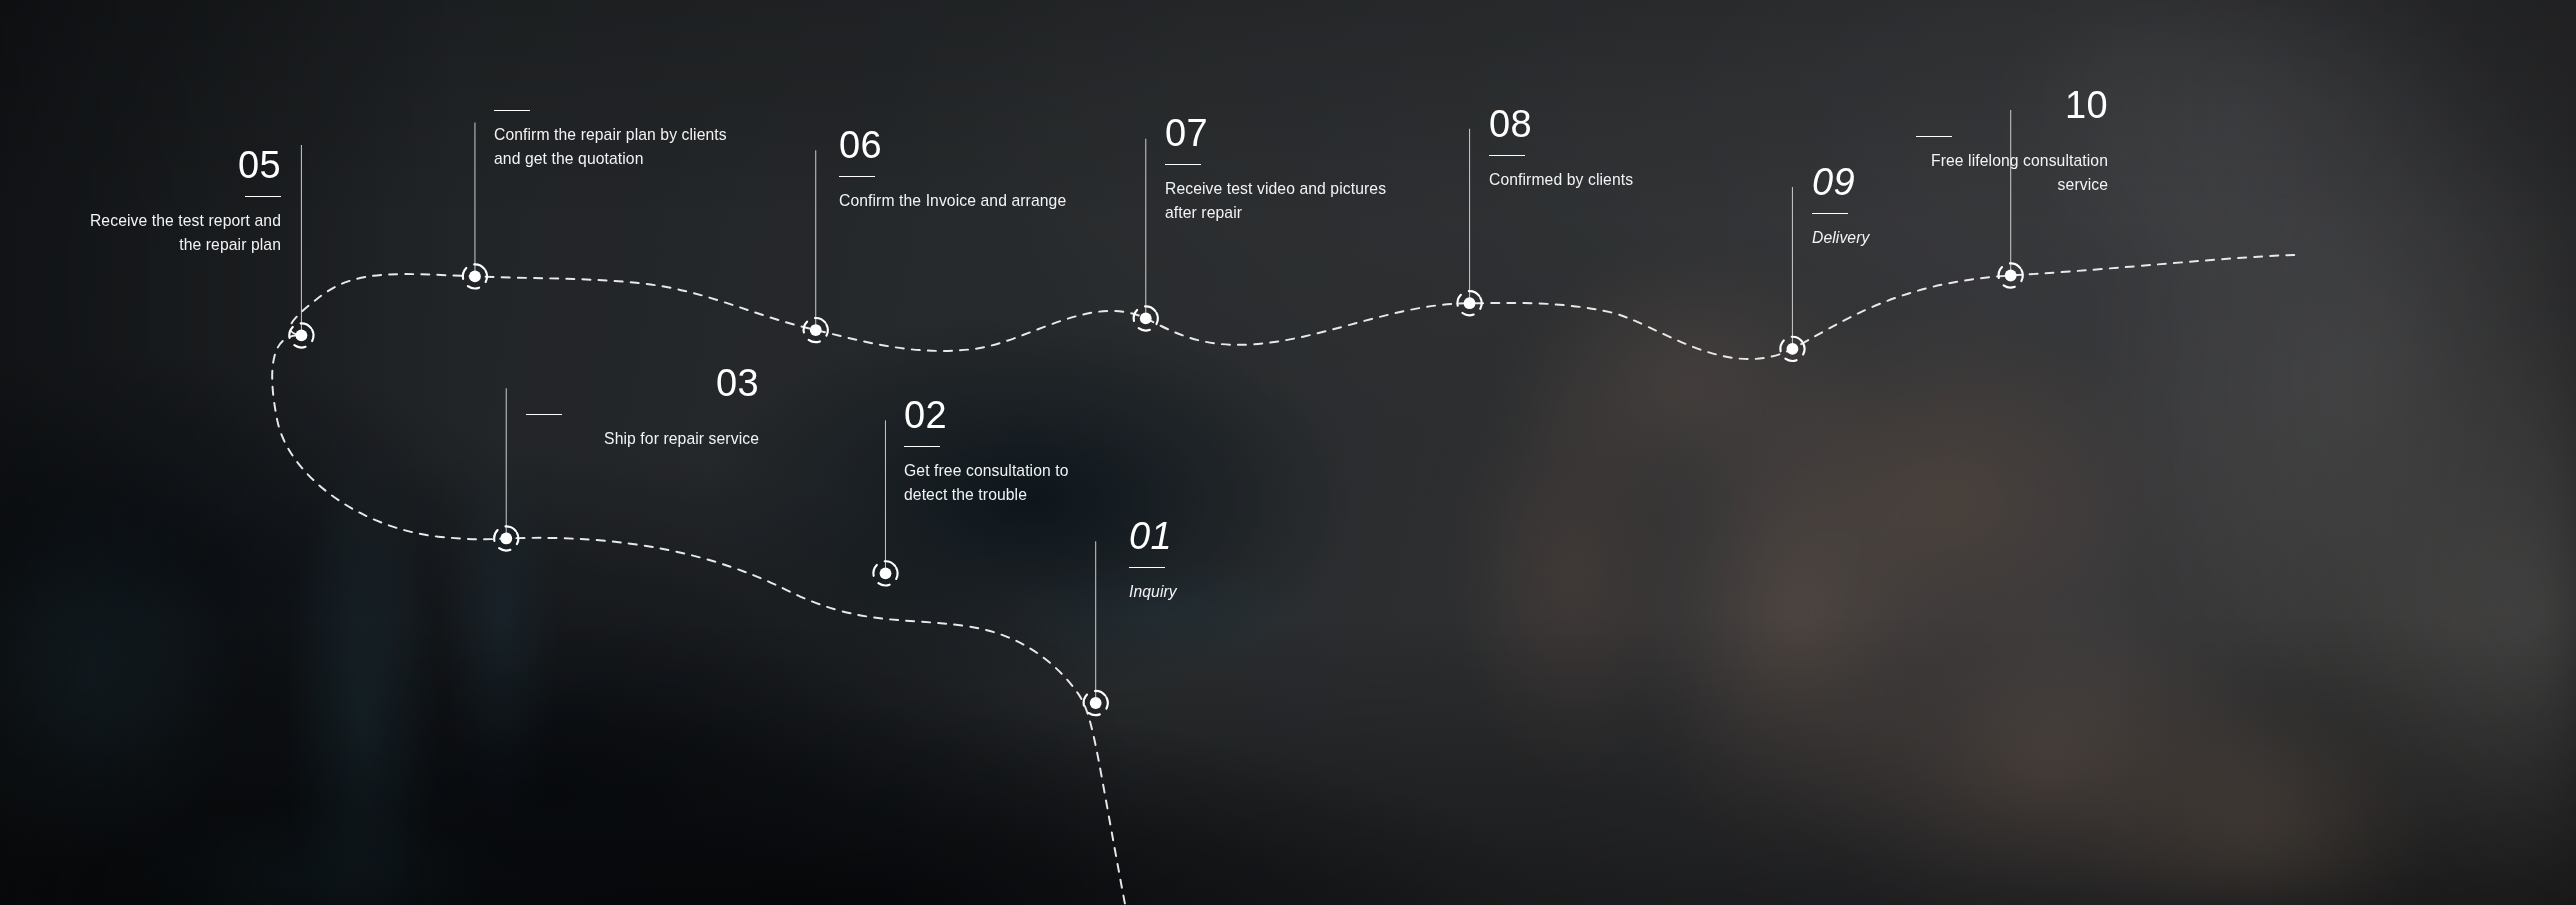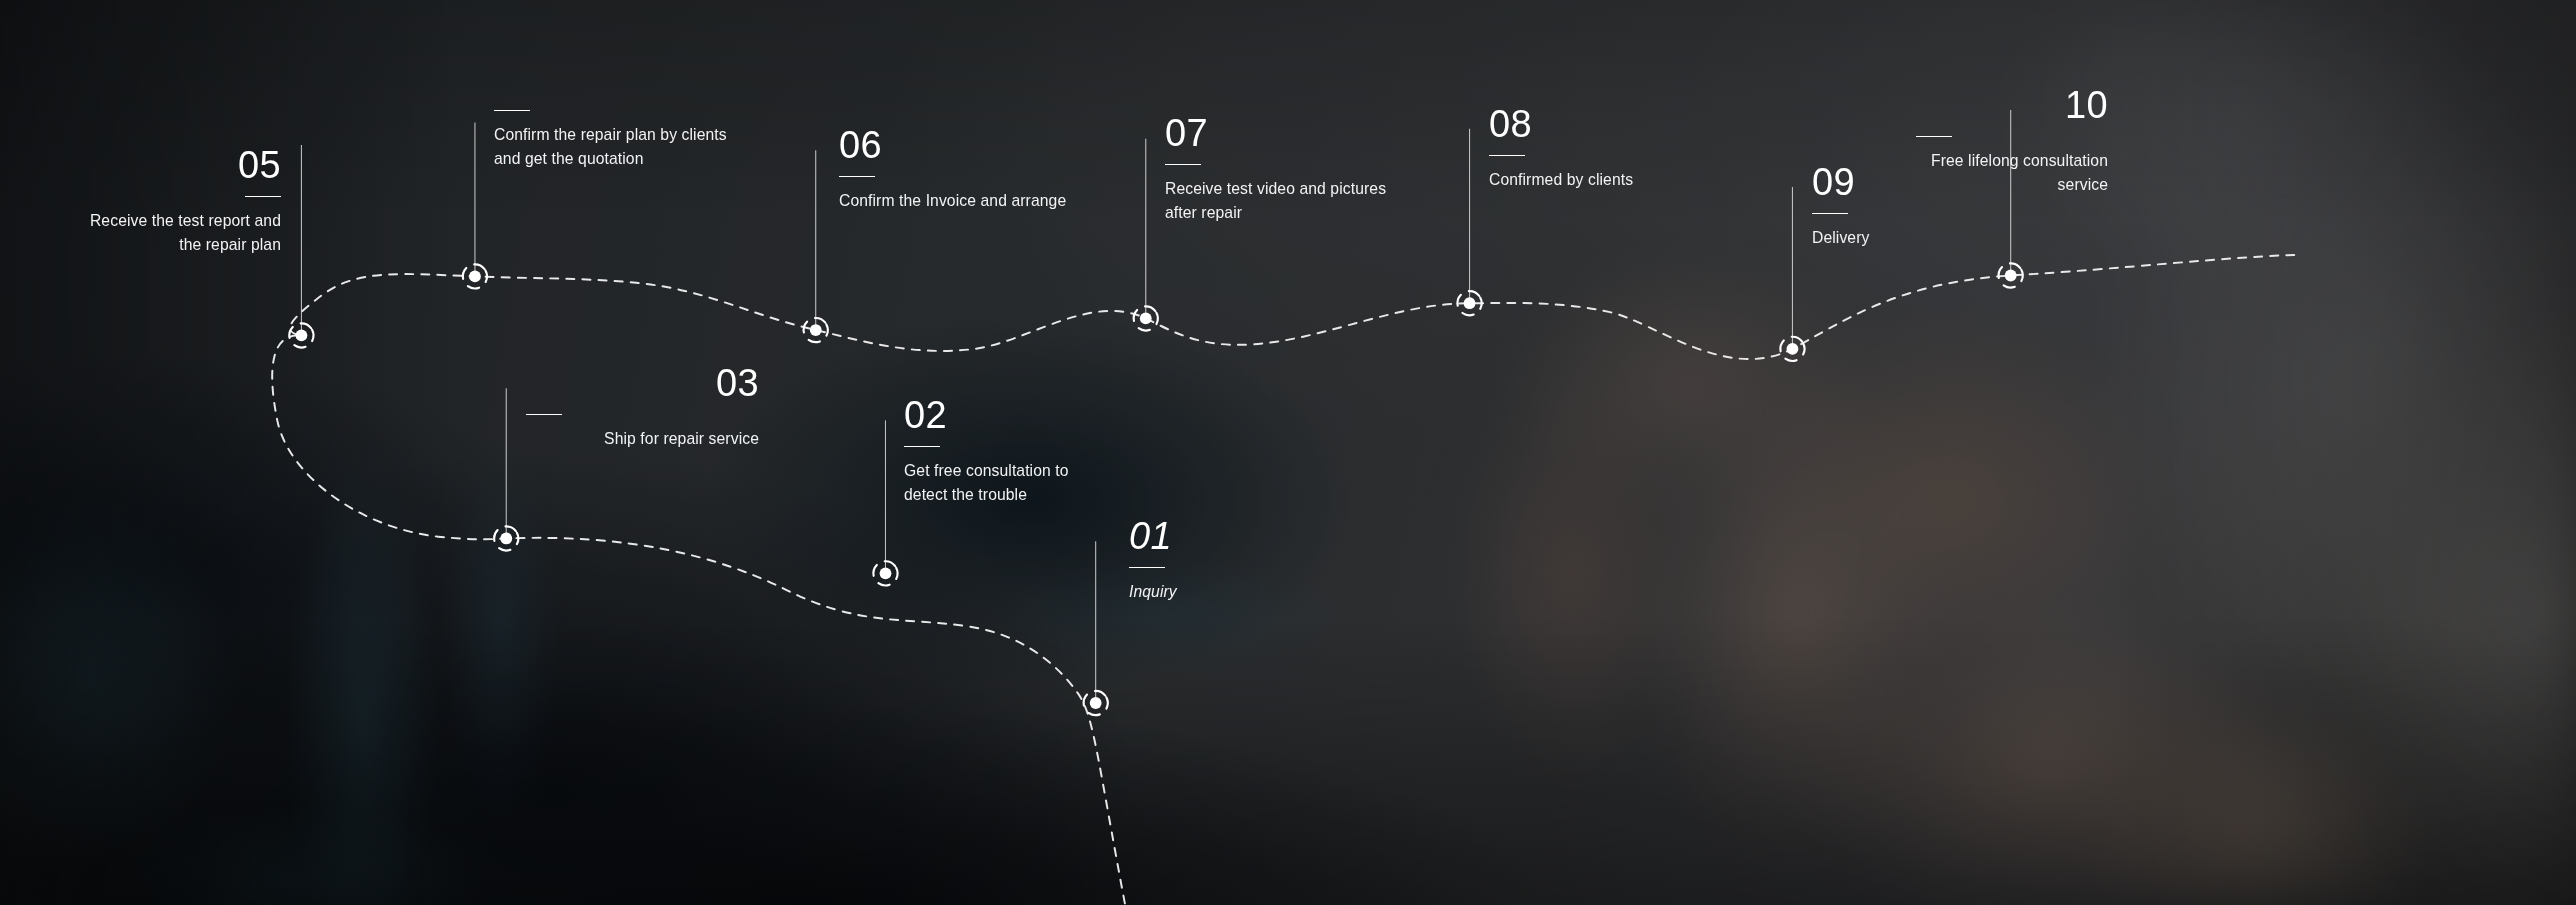--- a/index.html
+++ b/index.html
@@ -200,21 +200,21 @@
       <div class="step" style="left: 1165px; top: 114px; width: 242px;">
         <div class="num">07</div>
         <div class="rule"></div>
         <div class="desc">Receive test video and pictures after repair</div>
       </div>
       <div class="step" style="left: 1489px; top: 105px; width: 237px;">
         <div class="num">08</div>
         <div class="rule"></div>
         <div class="desc">Confirmed by clients</div>
       </div>
-      <div class="step" style="left: 1812px; top: 163px; width: 192px;">
+      <div class="step" style="left: 1812px; top: 163px; width: 192px; font-style: italic;">
         <div class="num">09</div>
         <div class="rule"></div>
         <div class="desc">Delivery</div>
       </div>
       <div class="step" style="left: 1916px; top: 86px; width: 192px; text-align: right;">
         <div class="num">10</div>
         <div class="rule"></div>
         <div class="desc">Free lifelong consultation service</div>
       </div>
     </div>

